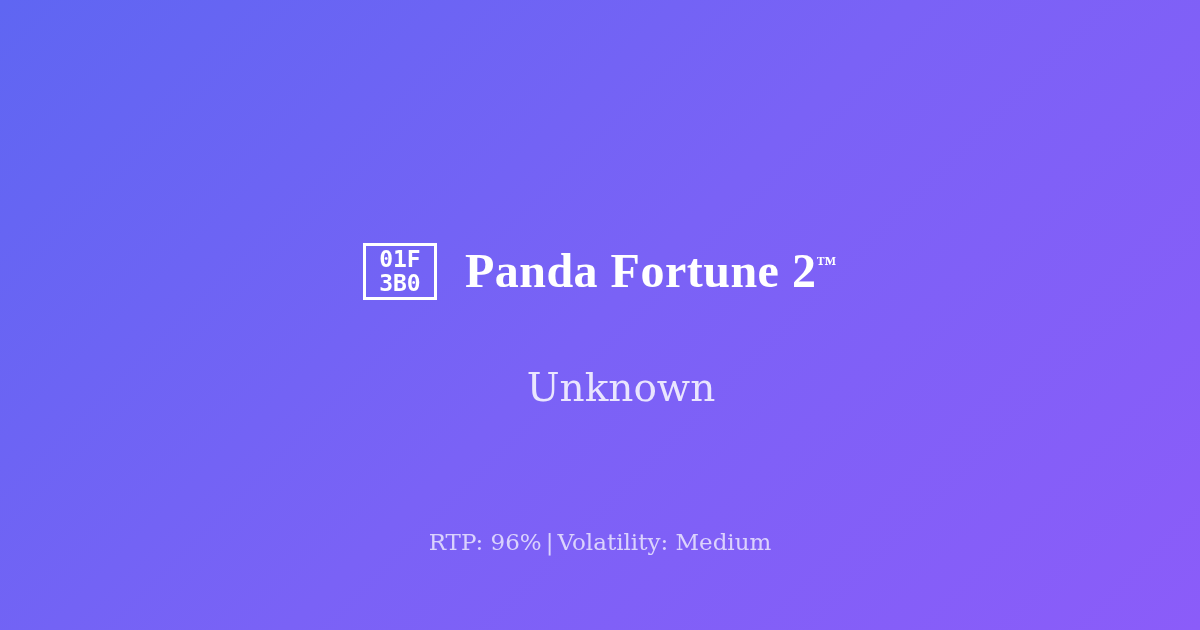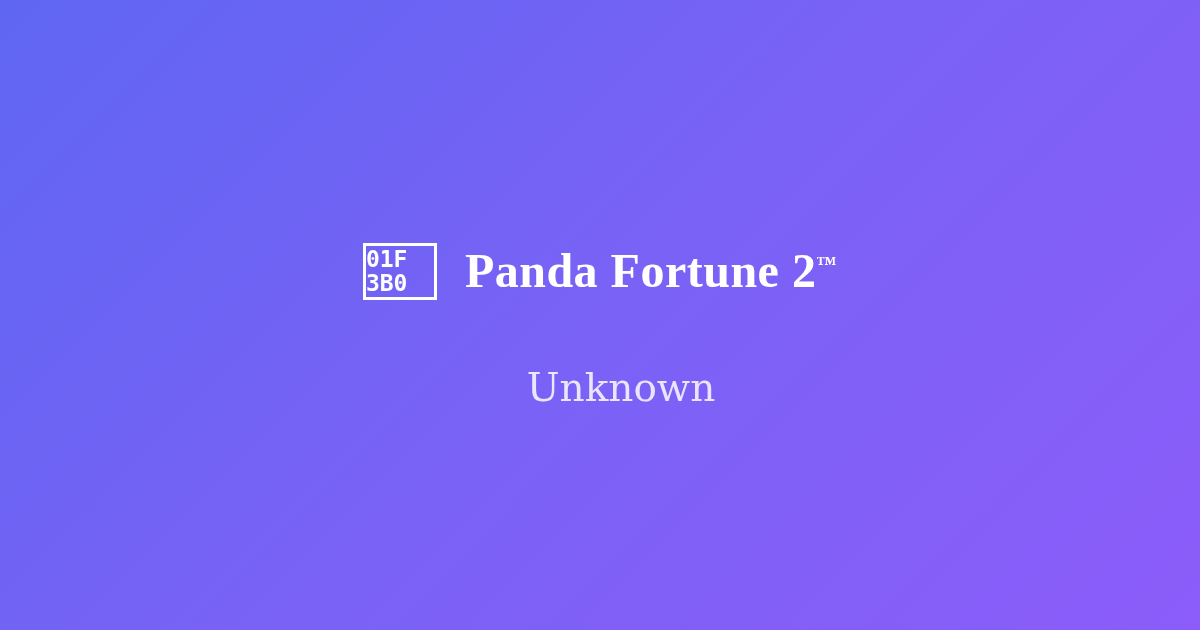--- a/index.html
+++ b/index.html
@@ -41,21 +41,21 @@
     align-items: center;
     justify-content: center;
     gap: 28px;
     white-space: nowrap;
   }
 
   
   .tofu {
     display: inline-flex;
     flex-direction: column;
-    align-items: flex-start;
+    align-items: center;
     justify-content: center;
     box-sizing: border-box;
     width: 74px;
     height: 57px;
     border: 3px solid #ffffff;
     font-family: "DejaVu Sans Mono", "Liberation Mono", monospace;
     font-weight: 700;
     font-size: 23px;
     line-height: 24px;
     letter-spacing: 0px;
@@ -130,14 +130,15 @@
       <span>01F</span>
       <span>3B0</span>
     </span>
 
     <h1 class="game-title"><span>Panda Fortune 2</span><span class="tm">™</span></h1>
 
   </div>
 
   <p class="provider">Unknown</p>
 
+  <p class="meta"><span>RTP: 96%</span><span class="sep">|</span><span>Volatility: Medium</span></p>
 
 </div>
 
 </body></html>

